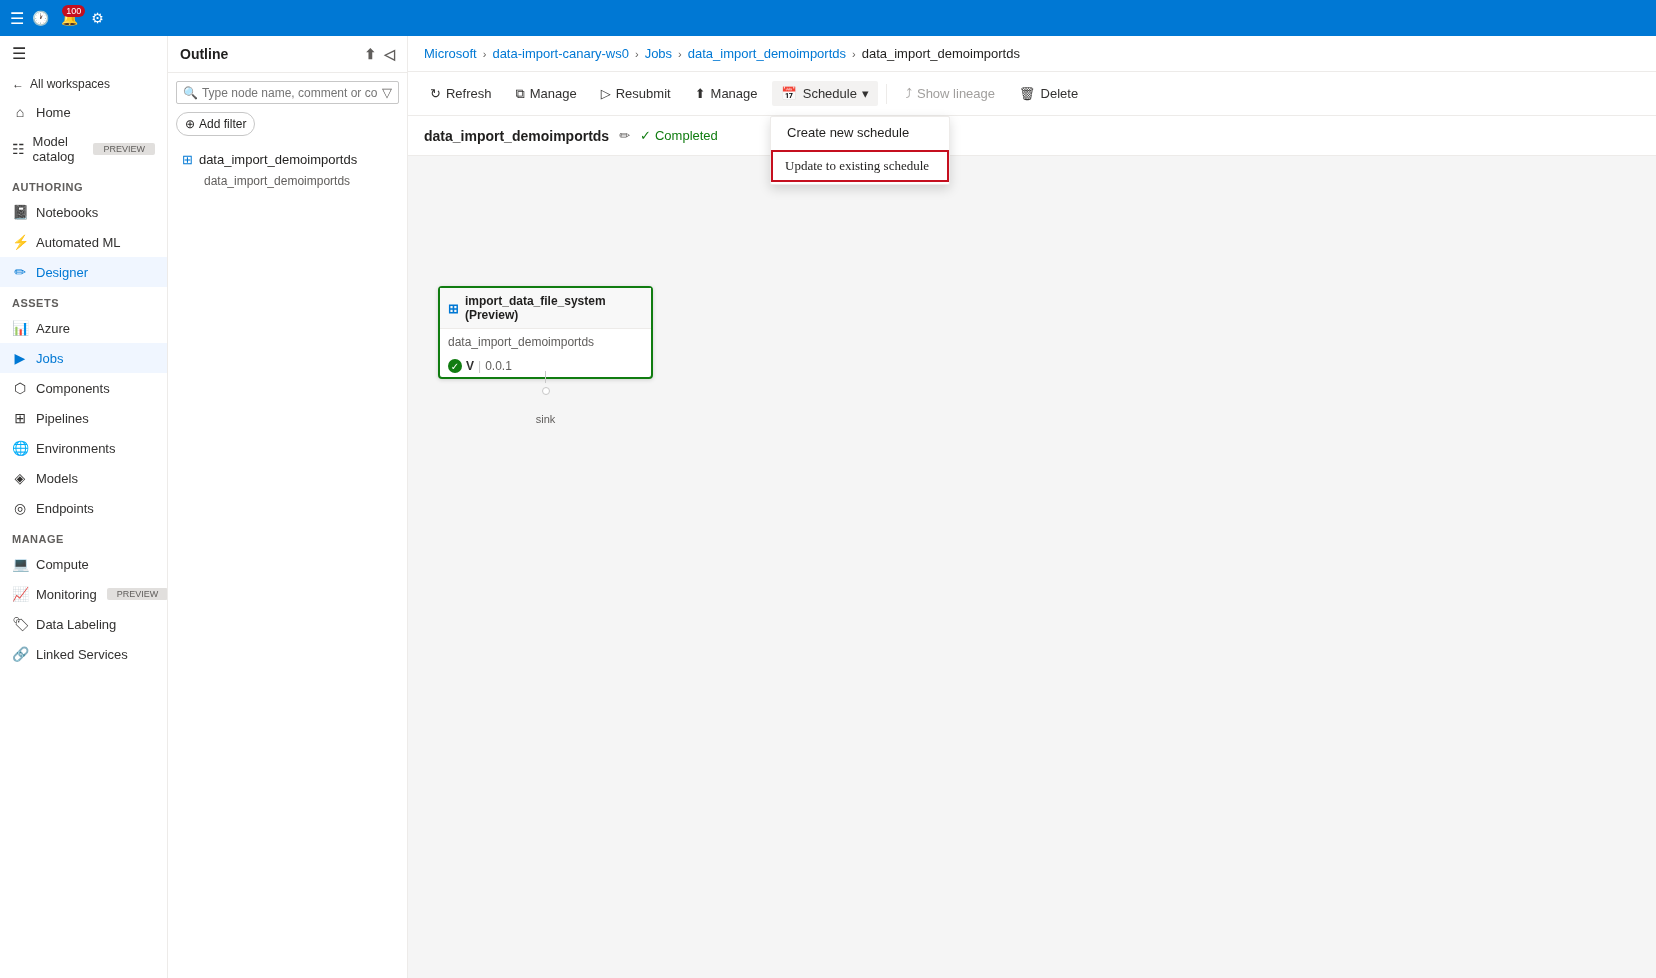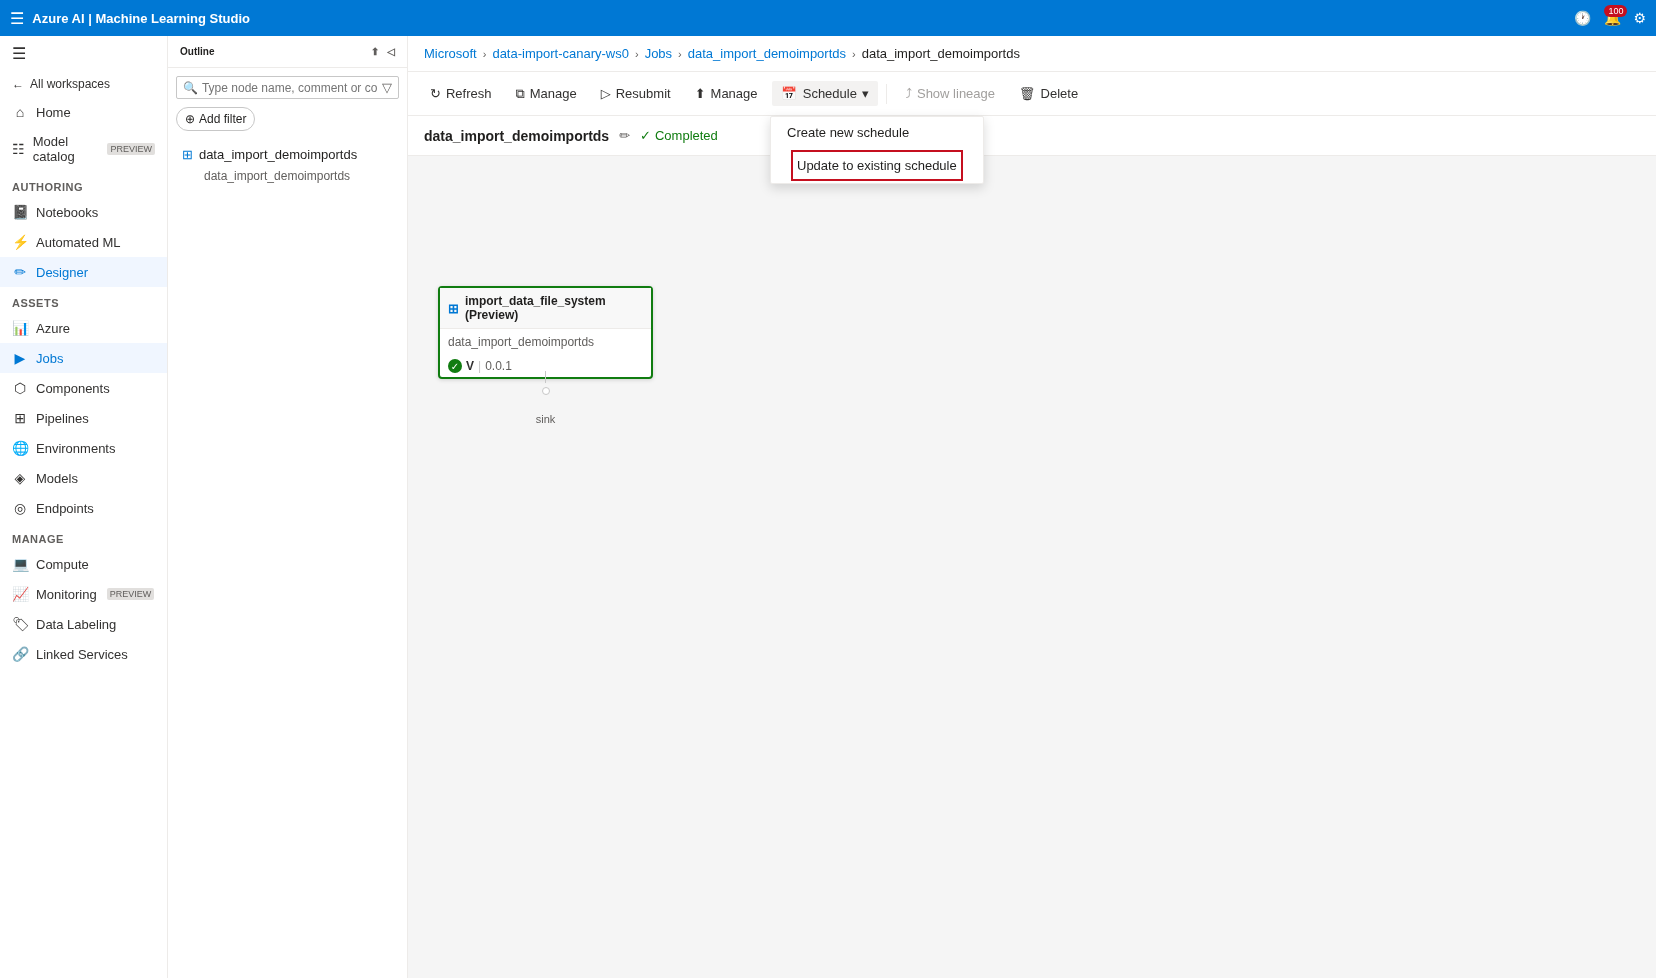--- a/index.html
+++ b/index.html
@@ -73,40 +73,40 @@
       color: #323130;
       font-size: 13px;
     }
     .sidebar-item.active { color: #0078d4; background: #f0f6ff; }
     .sidebar-item .icon { font-size: 14px; width: 16px; text-align: center; }
     .preview-badge {
       font-size: 9px;
       background: #e1dfdd;
       color: #605e5c;
       border-radius: 2px;
-      padding: 1px 3px;
+      padding: 1px 10px;
       margin-left: 2px;
     }
 
     
     .outline-panel {
       width: 240px;
       background: #fff;
       border-right: 1px solid #edebe9;
       display: flex;
       flex-direction: column;
       flex-shrink: 0;
     }
     .outline-header {
       display: flex;
       align-items: center;
       justify-content: space-between;
       padding: 10px 12px;
       border-bottom: 1px solid #edebe9;
-      font-size: 10px;
+      font-size: 14px;
       font-weight: 600;
     }
     .outline-header-icons { display: flex; gap: 8px; color: #605e5c; cursor: pointer; }
     .outline-search {
       margin: 8px;
       display: flex;
       align-items: center;
       border: 1px solid #c7c7c7;
       border-radius: 2px;
       background: white;
@@ -285,21 +285,20 @@
       border: 2px solid #c50f1f;
       margin: 2px;
       padding: 6px 14px;
     }
   </style>
 </head>
 <body>
 
 <div class="topbar">
   <span style="font-size:16px; cursor:pointer;">☰</span>
-  <span class="topbar-title">Azure AI | Machine Learning Studio</span>
   <div class="topbar-icons">
     <span class="topbar-icon">🕐</span>
     <span class="topbar-icon">
       🔔
       <span class="notif-badge">100</span>
     </span>
     <span class="topbar-icon">⚙</span>
   </div>
 </div>
 
@@ -459,21 +458,21 @@
         <button class="toolbar-btn">
           <span>🗑</span>
           <span>Delete</span>
         </button>
       </div>
 
       <div class="dropdown-menu" style="left: 362px; top: 44px;">
         <div class="dropdown-item">
           <span>Create new schedule</span>
         </div>
-        <div class="dropdown-item highlighted" style="border: 2px solid #c50f1f; margin: 2px 20px; padding: 6px 4px;">
+        <div class="dropdown-item highlighted" style="border: 2px solid #c50f1f; margin: 2px 0; padding: 6px 12px; font-family: Liberation Serif, serif;">
           <span>Update to existing schedule</span>
         </div>
       </div>
     </div>
 
     <div class="job-header">
       <span class="job-name">data_import_demoimportds</span>
       <span style="color:#605e5c; cursor:pointer;">✏</span>
       <div class="job-status">
         <span style="color:#107c10;">✓</span>

